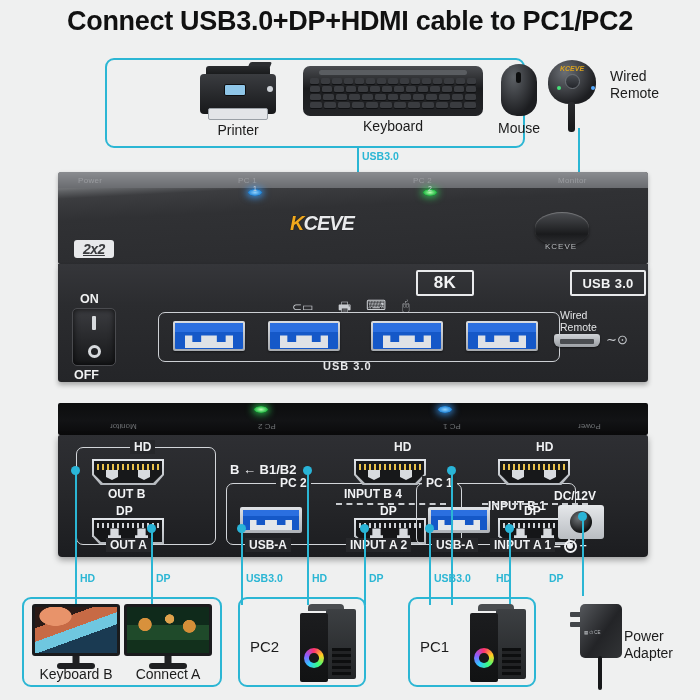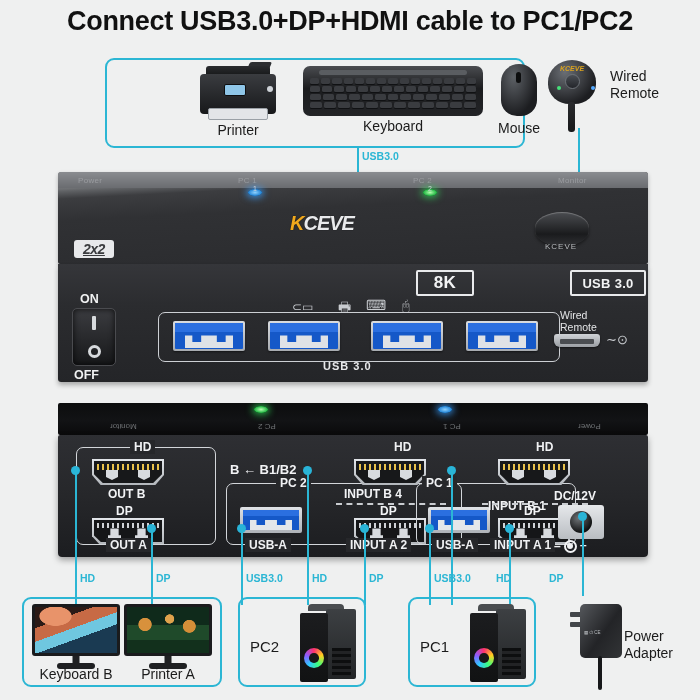--- a/index.html
+++ b/index.html
@@ -582,21 +582,21 @@
     <div class="screen" style="width:88px; height:52px;">
       <div style="width:100%;height:100%;background:
         radial-gradient(circle at 22% 38%,#d8913c 0 9%,transparent 10%),
         radial-gradient(circle at 52% 26%,#e0a24c 0 8%,transparent 9%),
         radial-gradient(circle at 76% 42%,#d58f38 0 9%,transparent 10%),
         linear-gradient(180deg,#0f2a1b 0 40%,#1f4a2a 40% 72%,#12301c 72% 100%);"></div>
     </div>
     <div class="stand" style="top:52px; height:8px;"></div>
     <div class="base" style="top:59px; width:38px;"></div>
   </div>
-  <div class="mcap" style="left:120px; top:666px; width:96px;">Printer A</div>
+  <div class="mcap" style="left:120px; top:666px; width:96px;">Connect A</div>
 
   <div class="pclabel" style="left:250px; top:638px;">PC2</div>
   <div class="tower" style="left:294px; top:604px; width:64px; height:78px;">
     <div class="handle" style="left:14px; top:0px; width:36px;"></div>
     <div class="side" style="left:32px; top:5px; width:30px; height:70px;"></div>
     <div class="front" style="left:6px; top:9px; width:28px; height:69px;"></div>
     <div class="rgb" style="left:10px; top:44px; width:20px; height:20px;"></div>
     <div class="vent" style="left:38px; top:44px; width:19px; height:28px;"></div>
   </div>
 

